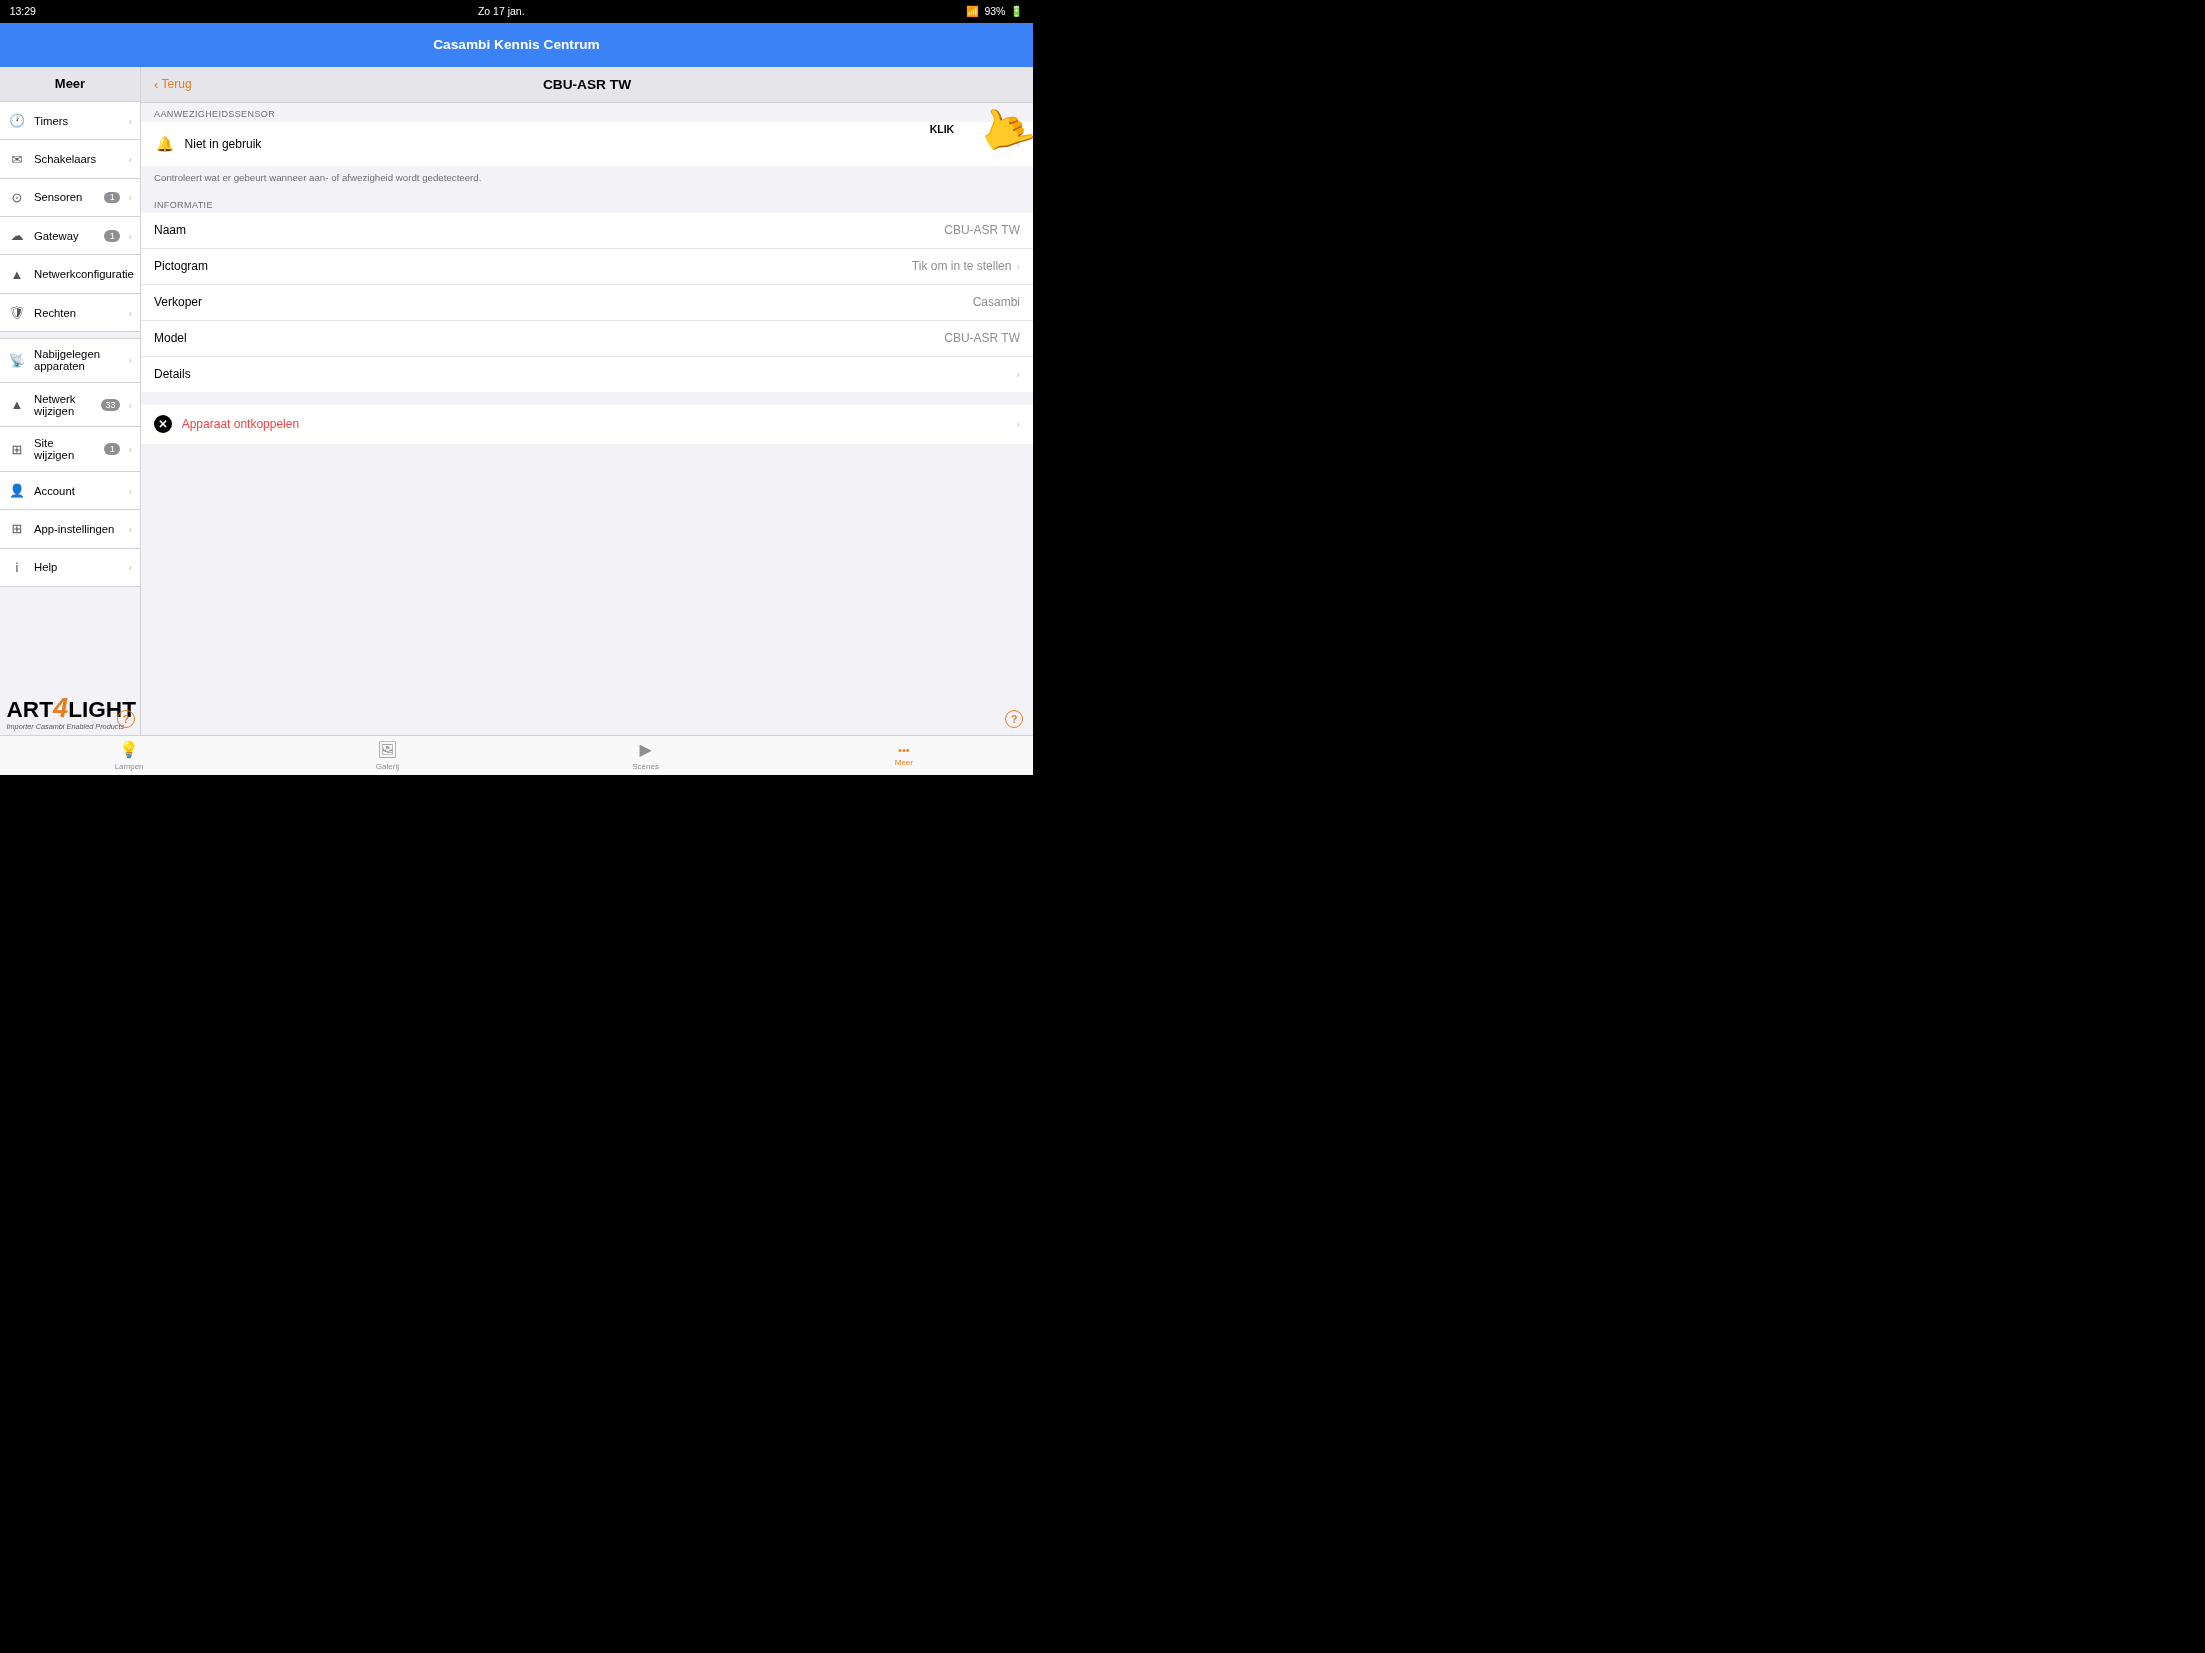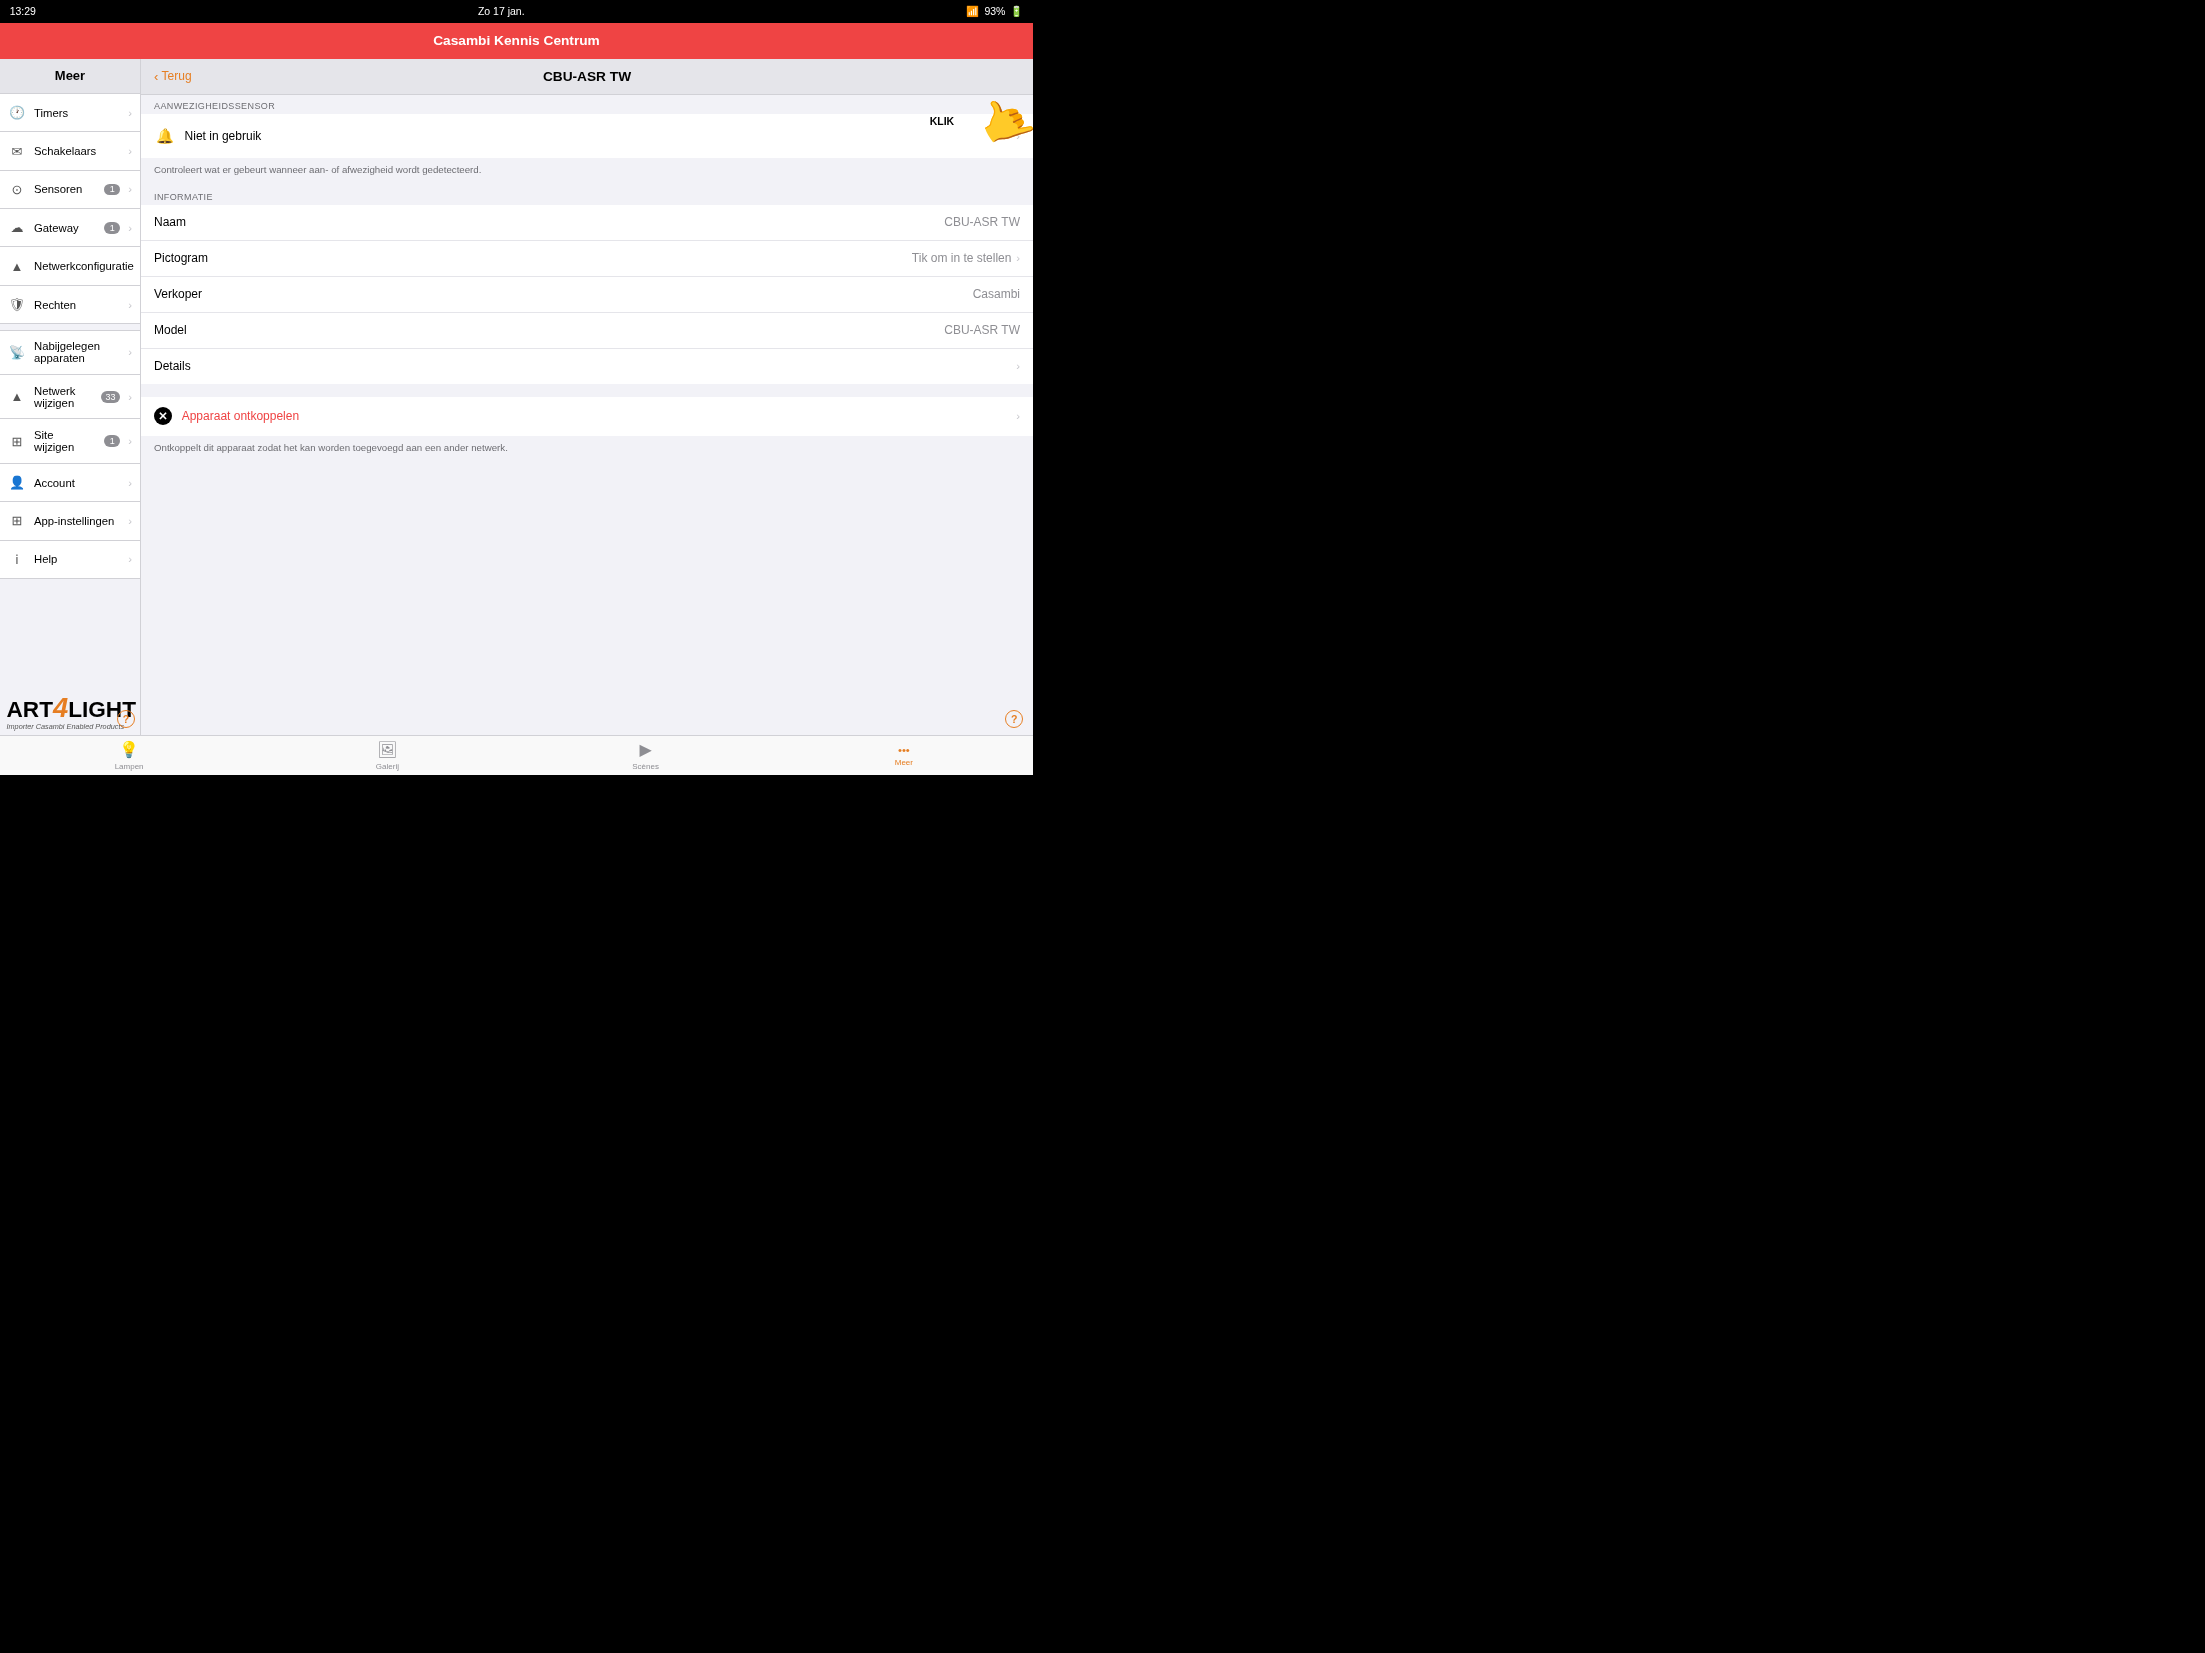--- a/index.html
+++ b/index.html
@@ -25,27 +25,27 @@
       font-weight: 500;
     }
     .status-right {
       display: flex;
       align-items: center;
       gap: 4.8px;
     }
 
     
     .title-bar {
-      background: #ef4444;
+      background: #3b82f6;
       color: #fff;
       text-align: center;
       padding: 8px;
       font-size: 13.7px;
       font-weight: 600;
-      height: 36px;
+      height: 44px;
       display: flex;
       align-items: center;
       justify-content: center;
     }
 
     
     .main-layout {
       display: flex;
       height: calc(775px - 22.6px - 36px - 40px);
     }
@@ -532,21 +532,20 @@
 
     <div class="spacer-section"></div>
 
     <div class="section-card">
       <div class="uncouple-row">
         <div class="uncouple-icon">✕</div>
         <span class="uncouple-label">Apparaat ontkoppelen</span>
         <span class="uncouple-chevron">›</span>
       </div>
     </div>
-    <div class="section-note">Ontkoppelt dit apparaat zodat het kan worden toegevoegd aan een ander netwerk.</div>
 
   </div>
 </div>
 
 <div class="watermark">
   <div class="watermark-logo">
     <span class="art">ART</span><span class="four">4</span><span class="light">LIGHT</span>
   </div>
   <div class="watermark-sub">Importer Casambi Enabled Products</div>
 </div>

